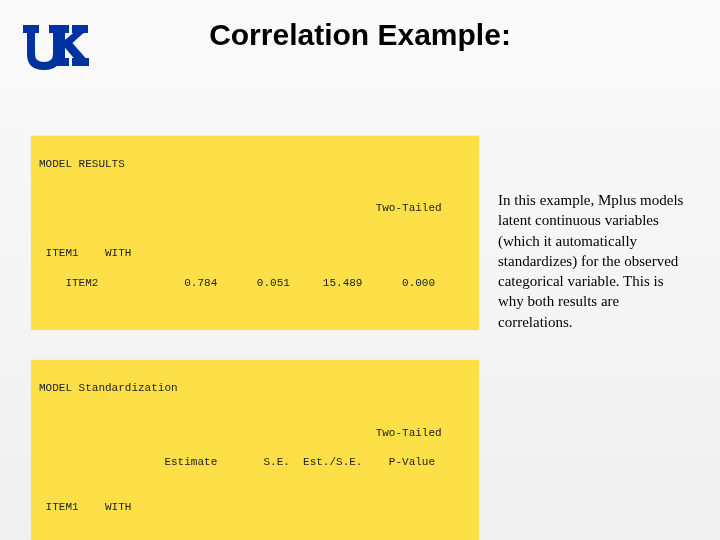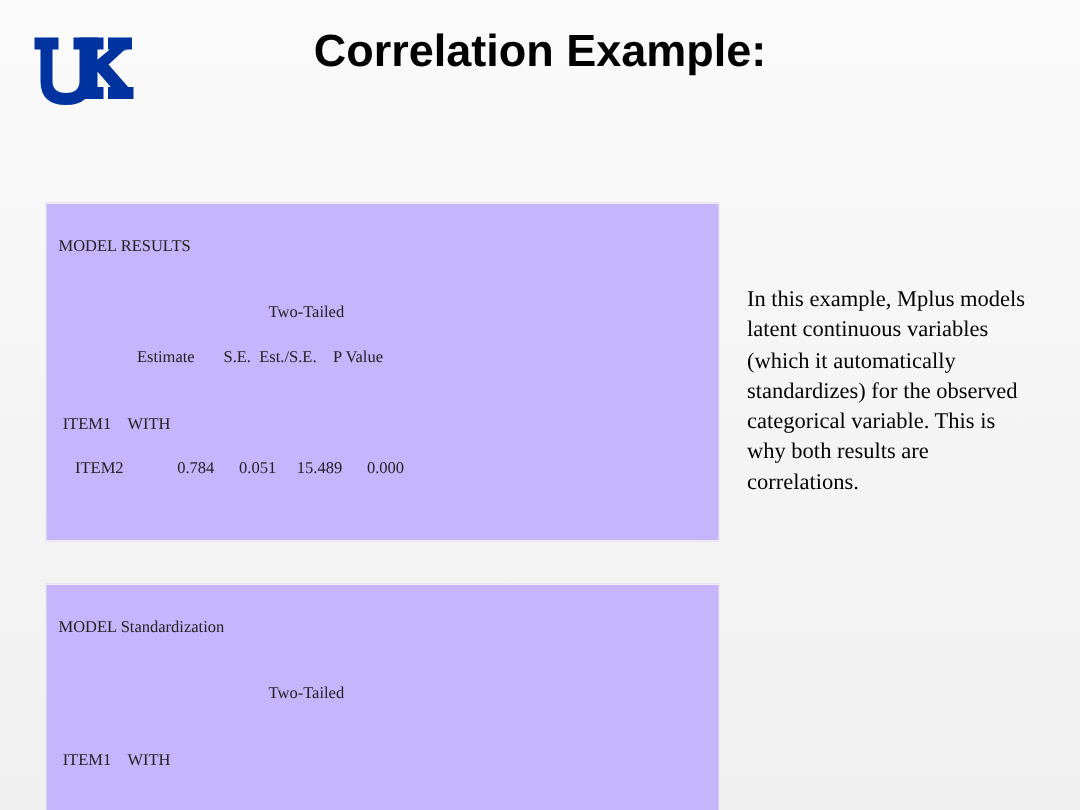--- a/index.html
+++ b/index.html
@@ -35,23 +35,23 @@
     display: flex;
     gap: 18px;
   }
   .output-col {
     flex: 0 0 450px;
     display: flex;
     flex-direction: column;
     gap: 28px;
   }
   .panel {
-    background: #c4b5fd;
+    background: #fde047;
     padding: 6px 8px 10px 8px;
-    font-family: Liberation Serif, serif;
+    font-family: Liberation Mono, monospace;
     font-size: 11px;
     line-height: 1.35;
     color: #222;
     white-space: pre;
     border: 1px solid #eee;
   }
   .panel .hdr-row, .panel .data-row, .panel .section-row, .panel .with-row {
     display: block;
   }
   .text-col {
@@ -83,30 +83,30 @@
   <span>Correlation Example:</span><br>
 </h1>
 
 <div class="content">
   <div class="output-col">
 
     <div class="panel">
 <span class="section-row">MODEL RESULTS</span>
 <span> </span>
 <span class="hdr-row">                                                   Two-Tailed</span>
-<span class="hdr-row">                   Estimate       S.E.  Est./S.E.    P Value</span>
 <span> </span>
 <span class="with-row"> ITEM1    WITH</span>
 <span class="data-row">    ITEM2             0.784      0.051     15.489      0.000</span>
     </div>
 
     <div class="panel">
 <span class="section-row">MODEL Standardization</span>
 <span> </span>
 <span class="hdr-row">                                                   Two-Tailed</span>
+<span class="hdr-row">                   Estimate       S.E.  Est./S.E.    P-Value</span>
 <span> </span>
 <span class="with-row"> ITEM1    WITH</span>
 
     </div>
 
   </div>
 
   <div class="text-col">In this example, Mplus models latent continuous variables (which it automatically standardizes) for the observed categorical variable. This is why both results are correlations.</div>
 </div>
 

